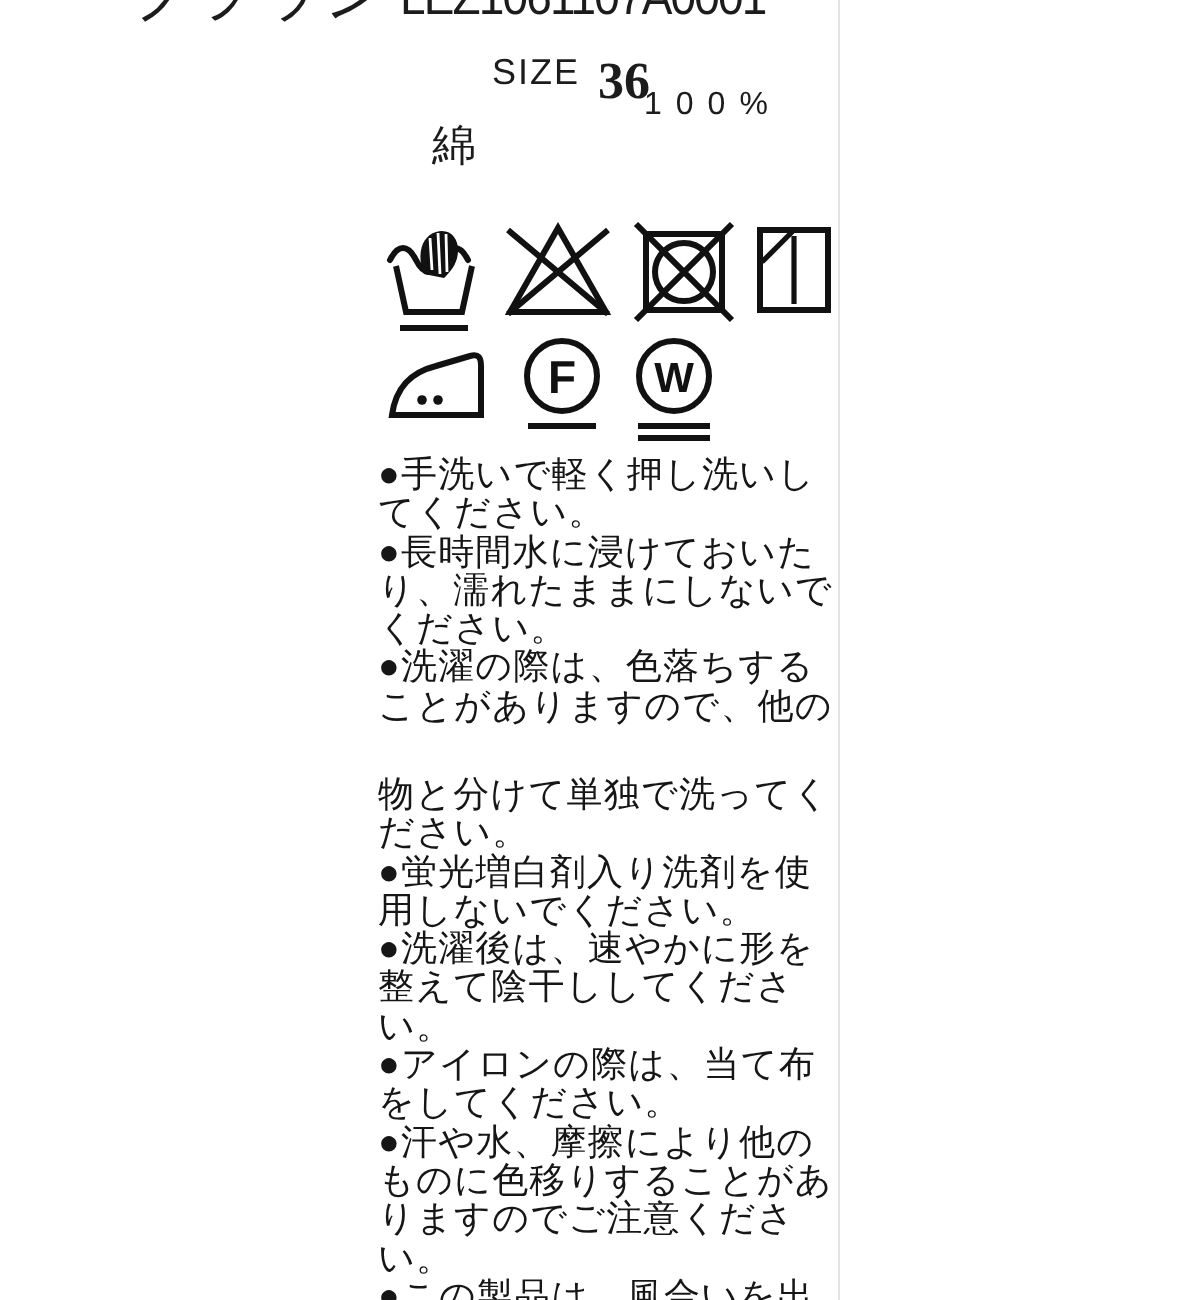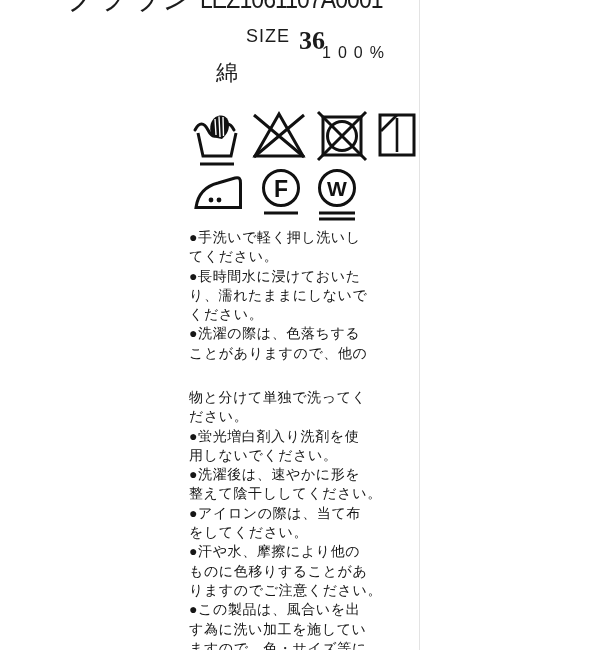--- a/index.html
+++ b/index.html
@@ -58,21 +58,21 @@
   }
   .symbols-row2 {
     position: absolute; left: 194px; top: 167px;
     display: flex; align-items: flex-start; gap: 14px;
   }
   .care-symbol svg { display: block; }
   .care-text {
     position: absolute;
     left: 189px;
     width: 240px;
-    font-size: 14px;
+    font-size: 18px;
     line-height: 19.3px;
     letter-spacing: 0.6px;
     white-space: pre-line;
     color: #161616;
   }
   .care-text-1 { top: 228px; }
   .care-text-2 { top: 388px; }
   .sym-letter {
     font-family: "Liberation Sans", "DejaVu Sans", sans-serif;
     font-weight: bold;

